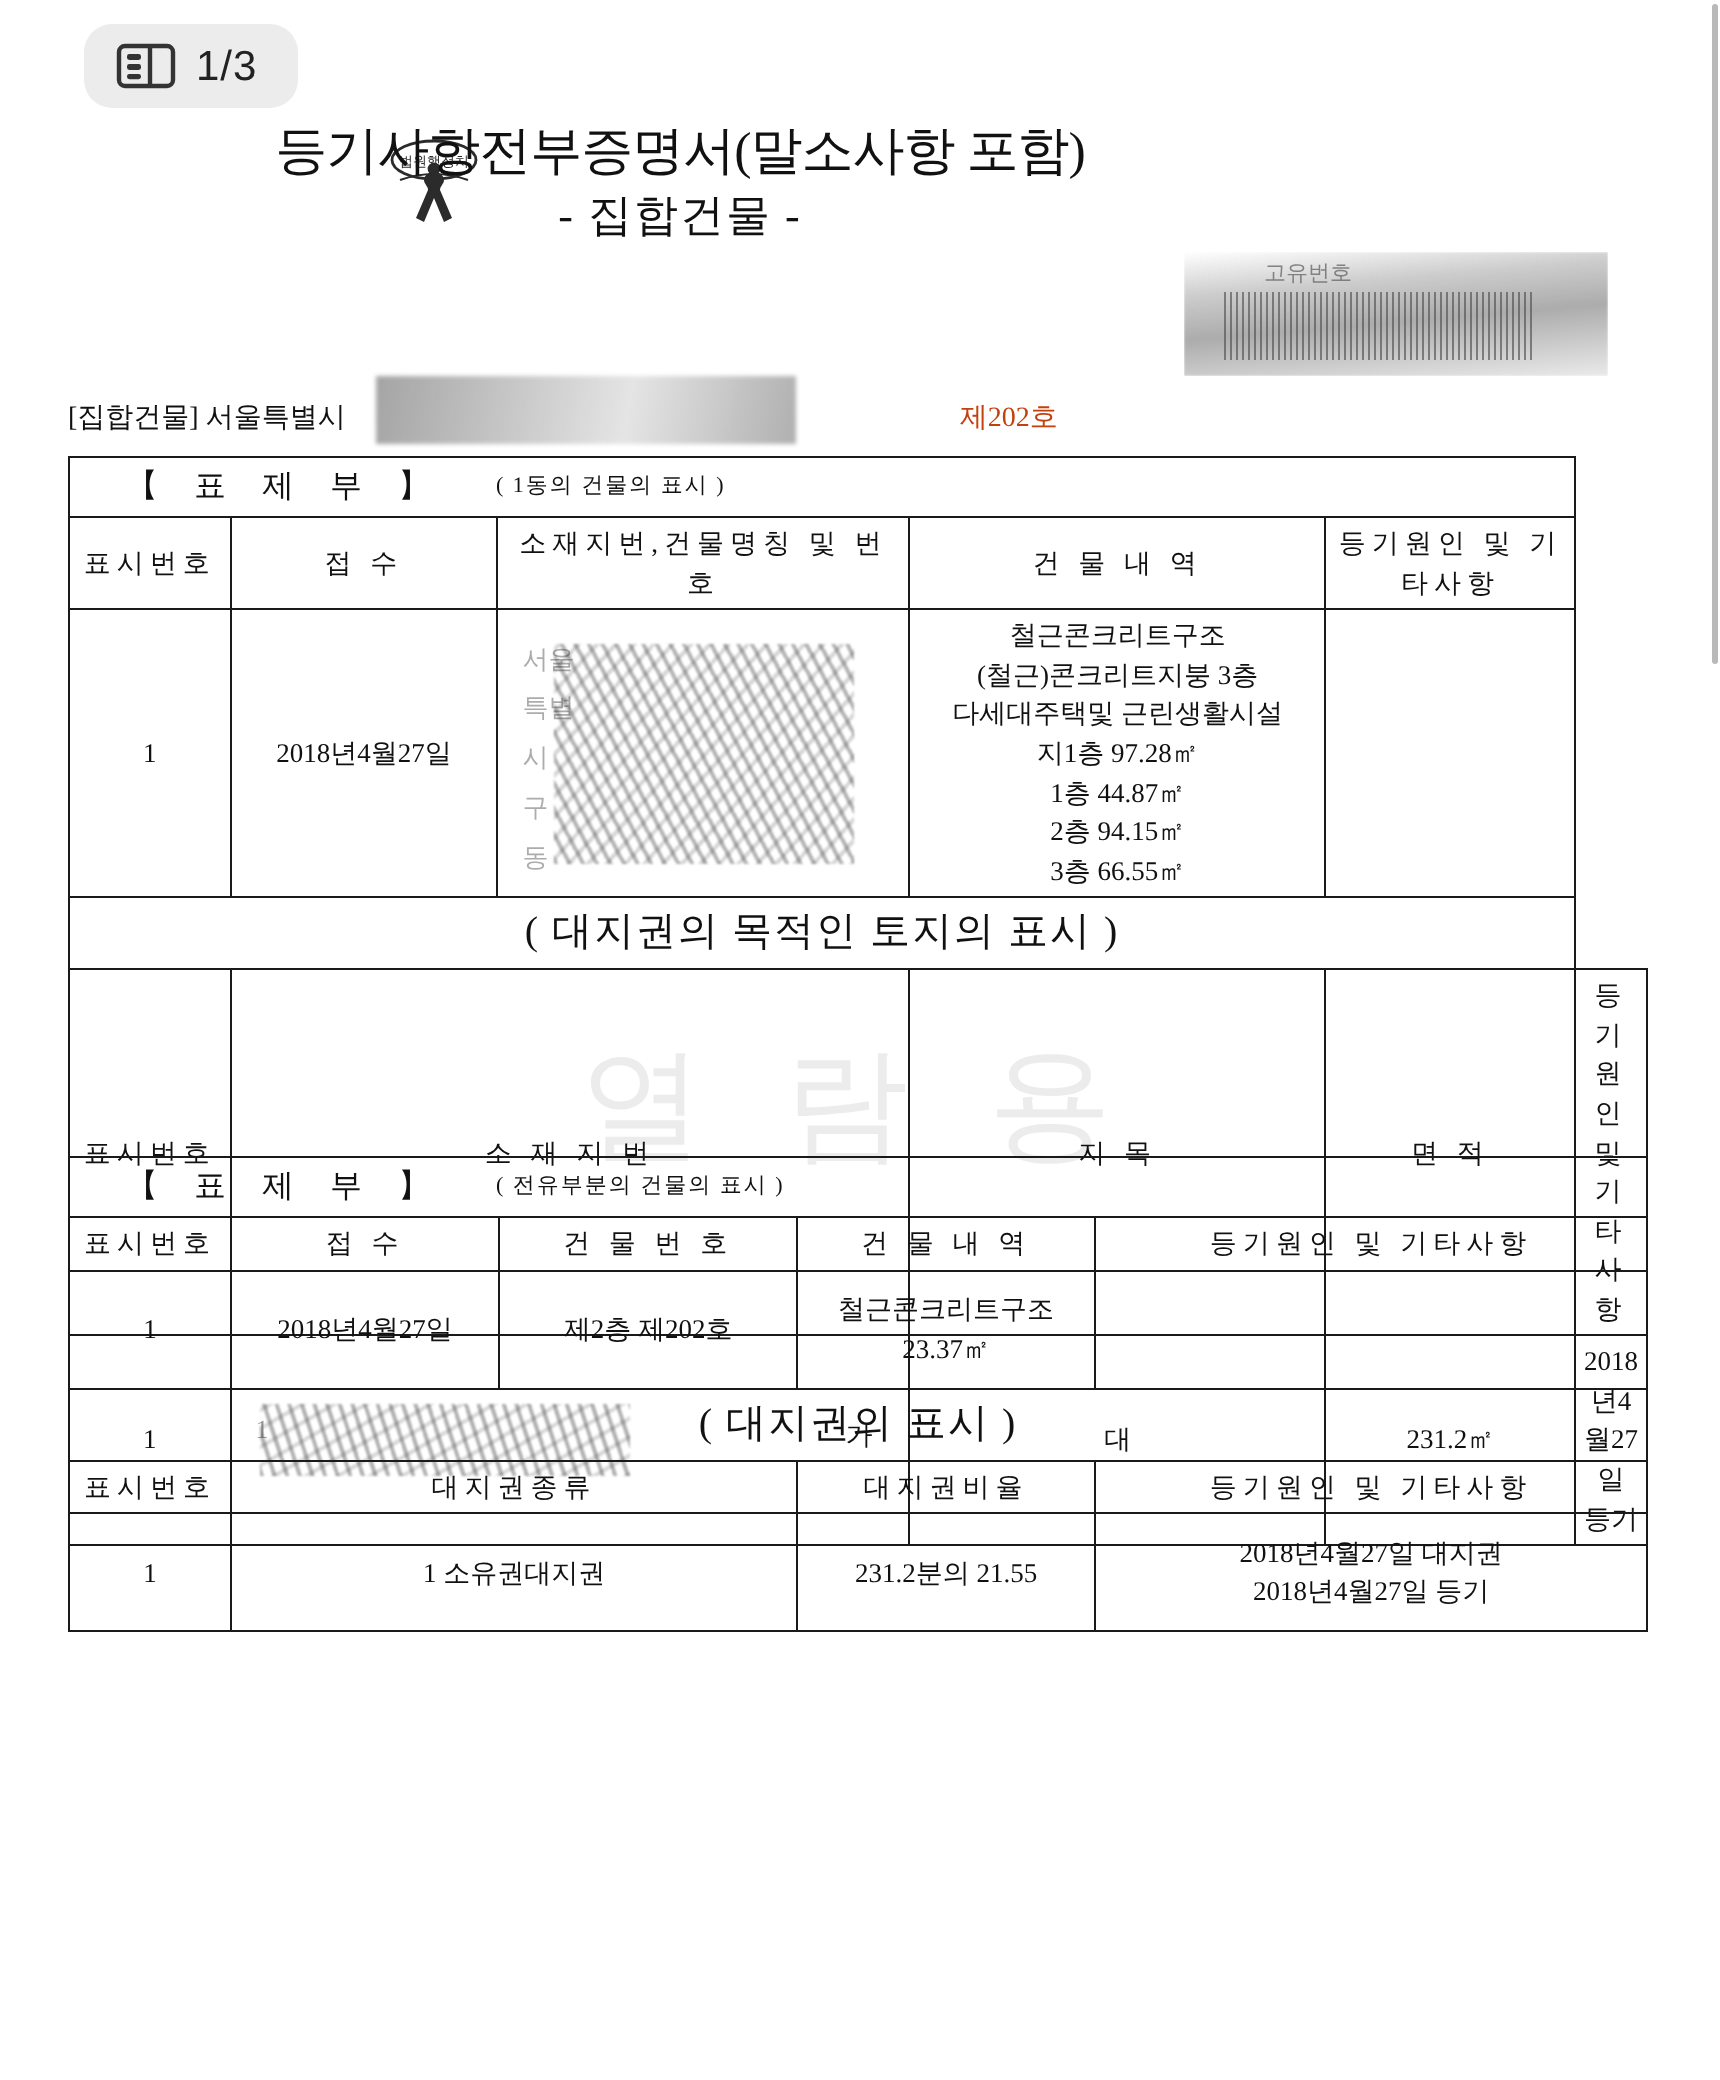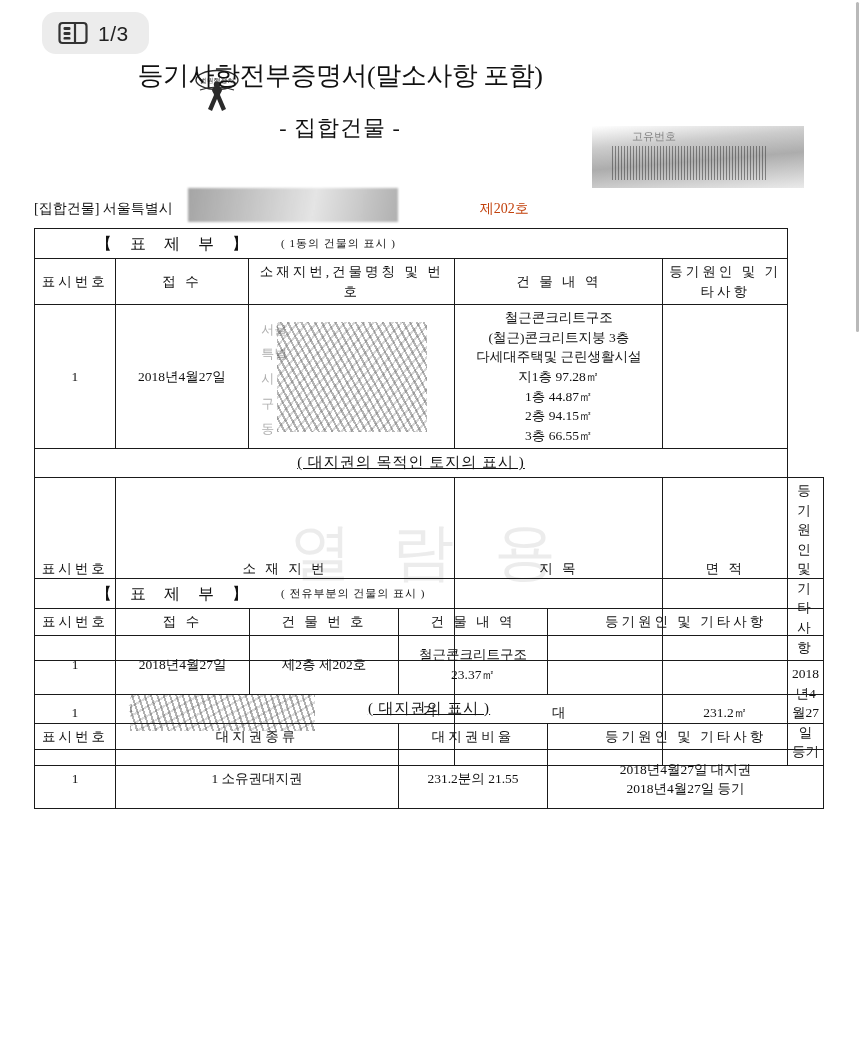--- a/index.html
+++ b/index.html
@@ -87,21 +87,21 @@
     text-align: center;
   }
   .title-main {
     font-size: 26px;
     letter-spacing: -0.5px;
     color: #111;
     white-space: nowrap;
   }
   .title-sub {
     font-size: 22px;
-    margin-top: 20px;
+    margin-top: 0;
     letter-spacing: 1px;
     color: #111;
   }
   
   .emblem {
     position: absolute;
     left: 186px;
     top: 66px;
     width: 62px;
     height: 56px;
@@ -207,27 +207,26 @@
     letter-spacing: 2px;
     padding: 6px 4px;
   }
   td.band .band-inner {
     display: flex;
     align-items: center;
     justify-content: flex-start;
     gap: 26px;
     padding-left: 24px;
   }
-  td.band .band-title { letter-spacing: 7px; margin-left: 33px; }
+  td.band .band-title { letter-spacing: 7px; }
   td.band .band-note { letter-spacing: 1px; font-size: 11px; }
   td.sectionrow {
-    font-size: 15px;
+    font-size: 20px;
     letter-spacing: 1px;
     padding: 6px 4px;
-    text-decoration: underline;
   }
   td.hdr { letter-spacing: 3px; font-size: 13.5px; }
   td.left { text-align: left; padding-left: 12px; }
   td.top { vertical-align: top; padding-top: 6px; }
 
   
   #table-building { left: 34px; top: 228px; width: 790px; }
   
   #table-exclusive { left: 34px; top: 578px; width: 790px; }
 

